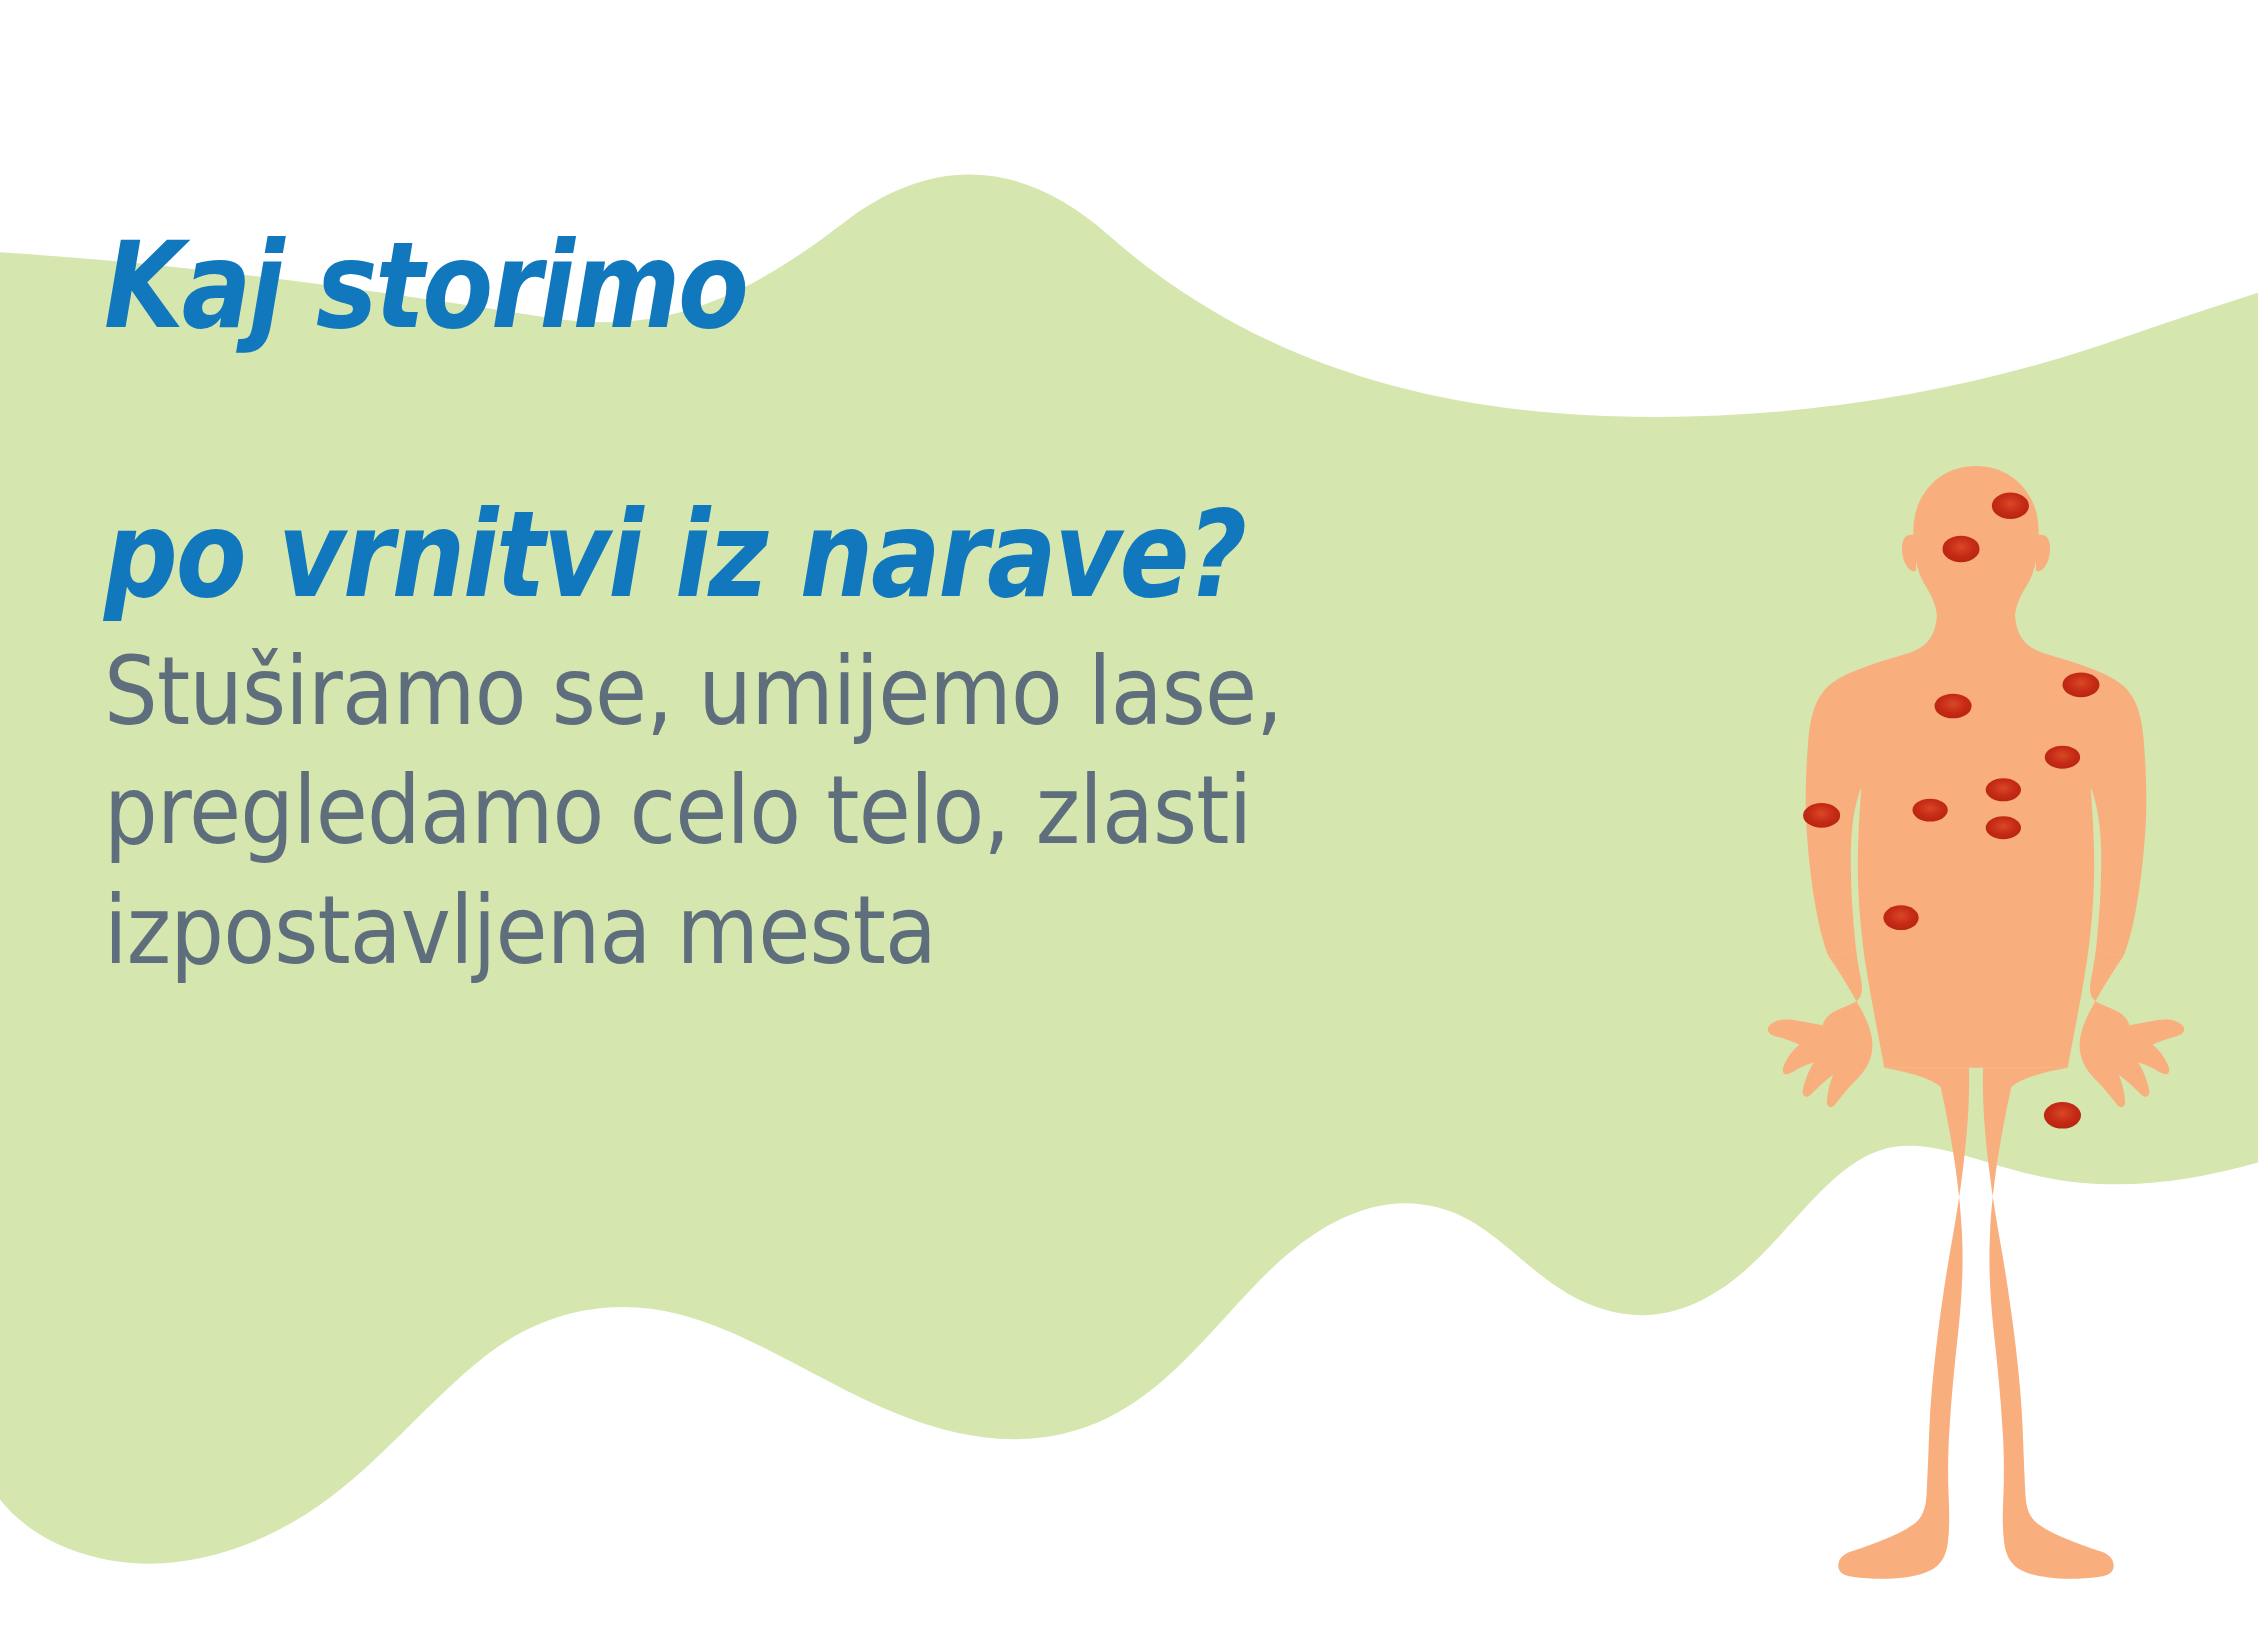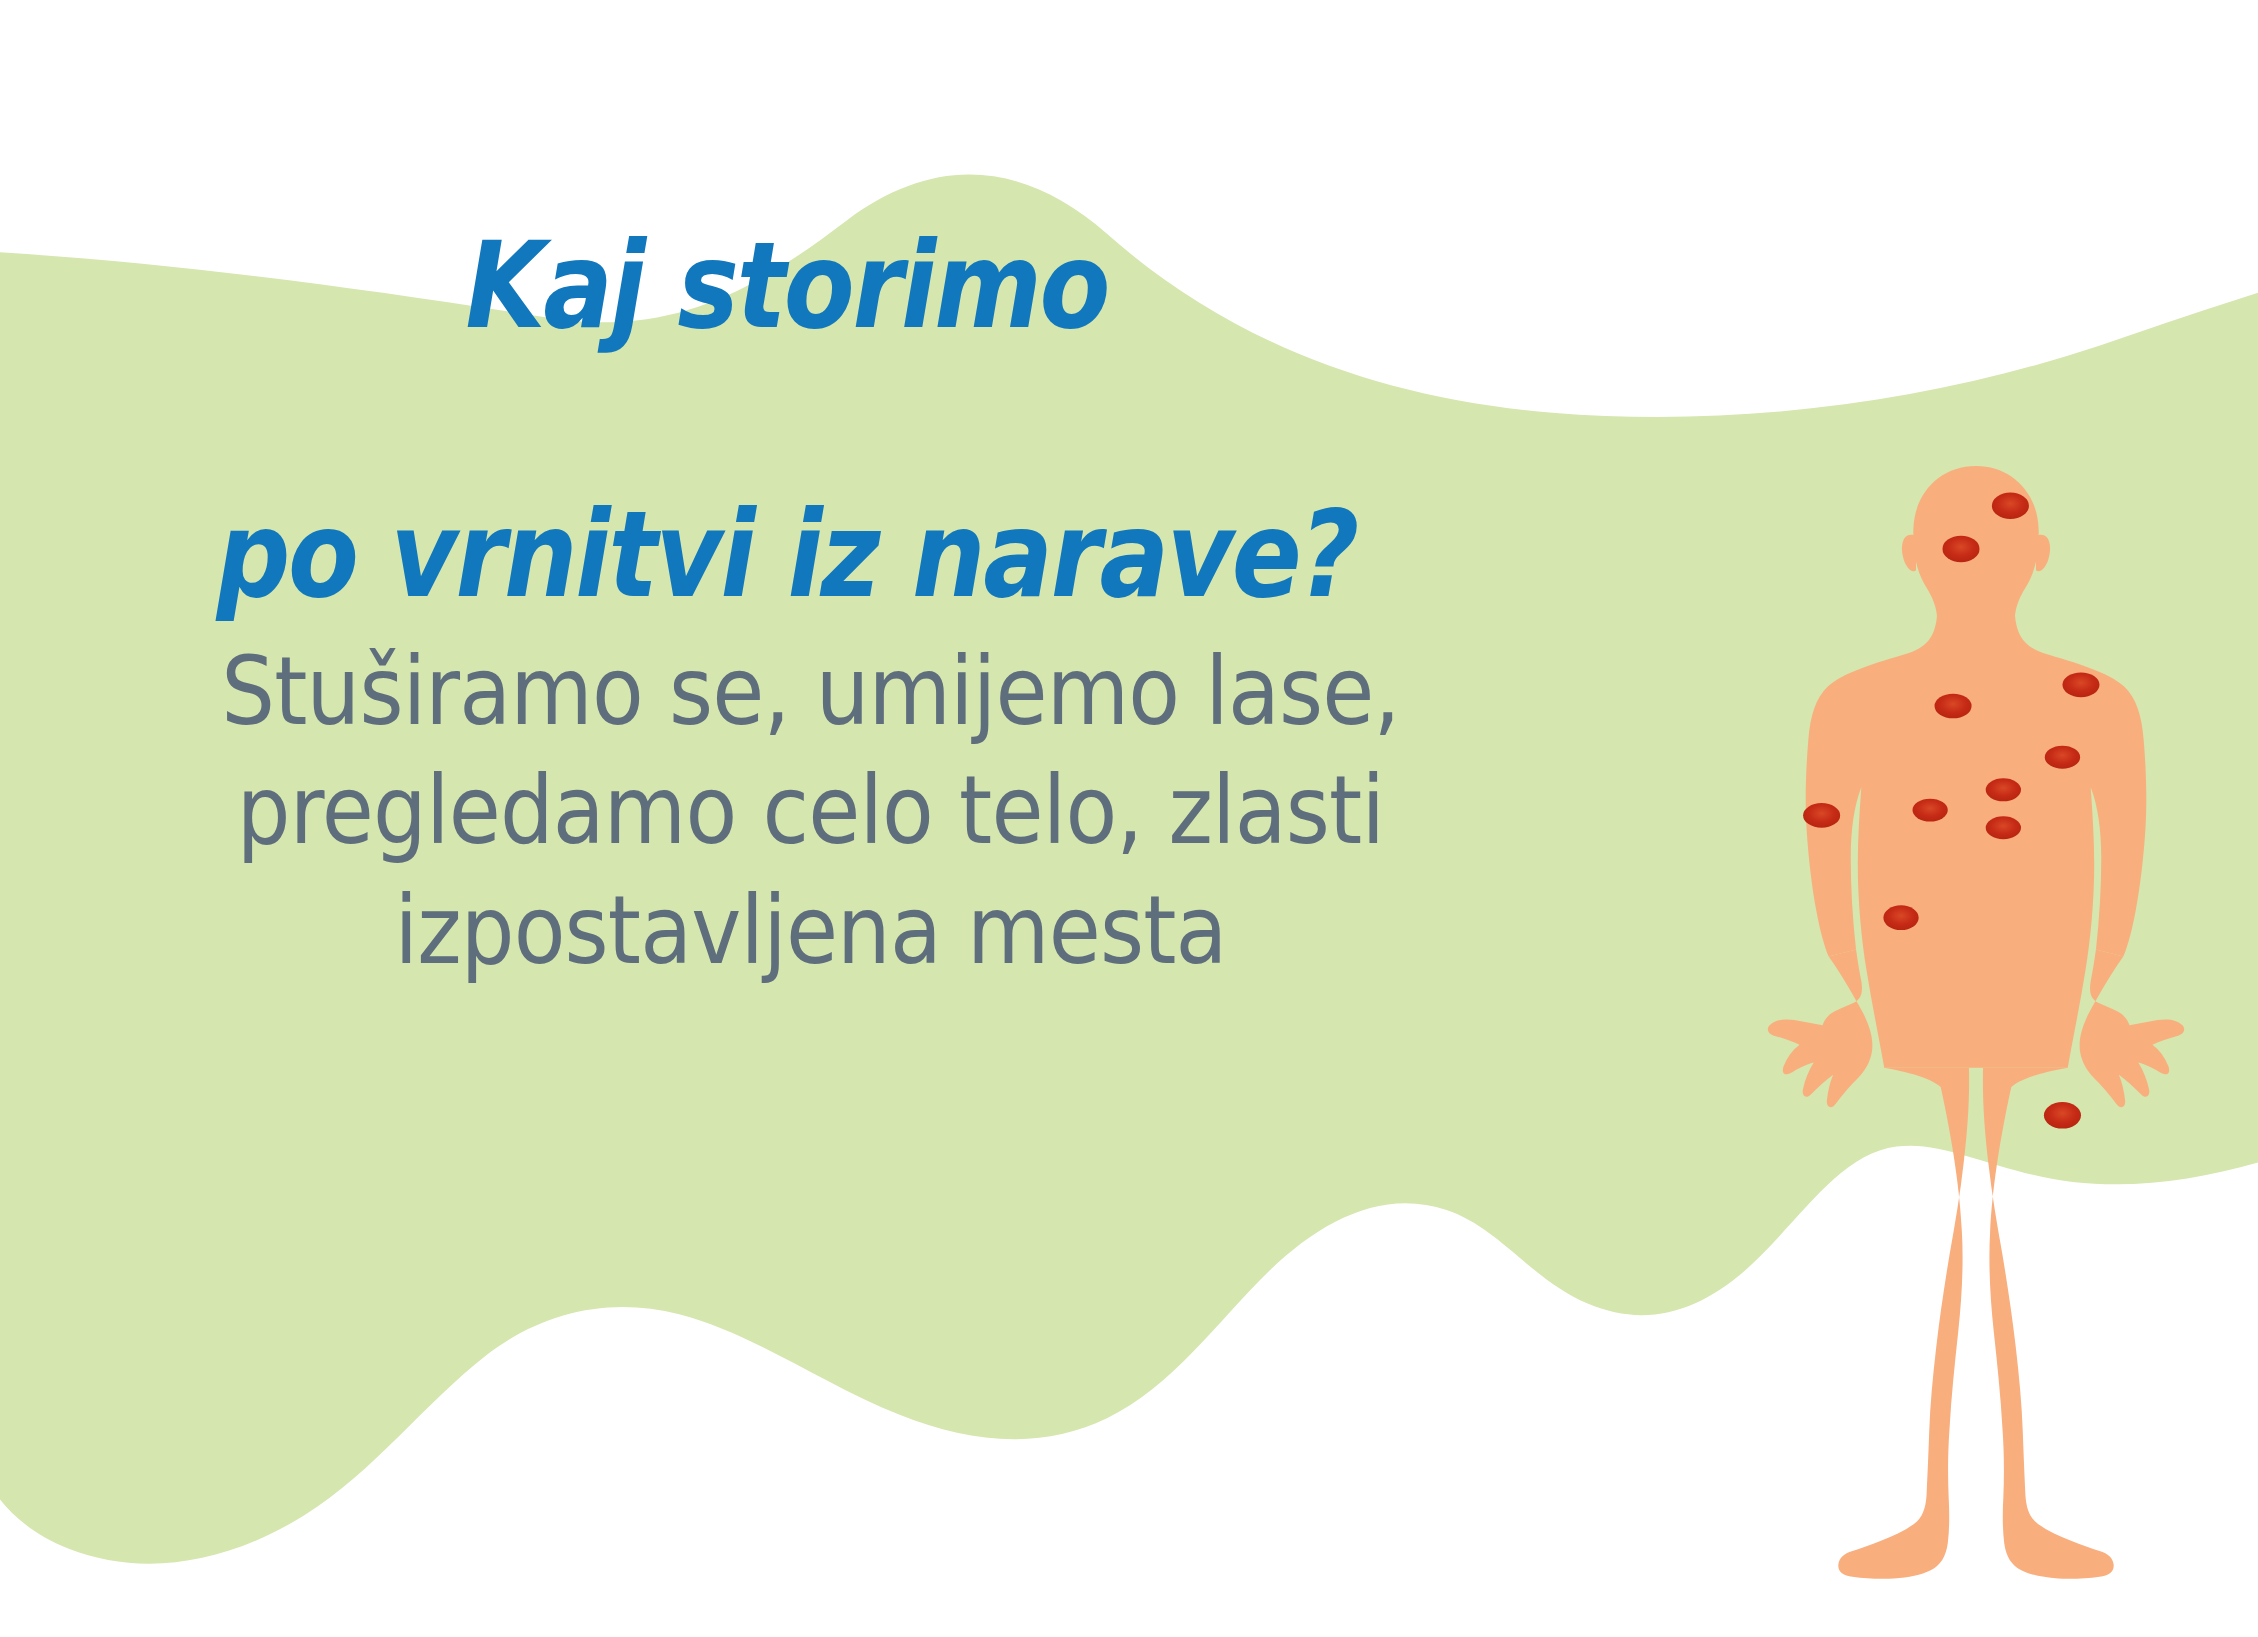--- a/index.html
+++ b/index.html
@@ -72,21 +72,21 @@
     left: 1729px;
     top: 459px;
     width: 494px;
     height: 1147px;
   }
   #figure-svg { display: block; width: 100%; height: 100%; }
 </style>
 </head>
 <body>
 
-<div id="slide" style="background: rgb(255, 255, 255); text-align: center;">
+<div id="slide" style="background: rgb(255, 255, 255);">
 
   <svg id="green-blob" viewBox="0 0 2560 1856" preserveAspectRatio="none" aria-hidden="true">
     <path d="M0,286
              C 220,300 430,330 620,360
              C 760,383 855,330 960,250
              C 1060,175 1160,182 1255,265
              C 1390,385 1560,452 1760,468
              C 1980,486 2200,452 2380,392
              C 2450,368 2510,348 2560,332
              L 2560,1318

